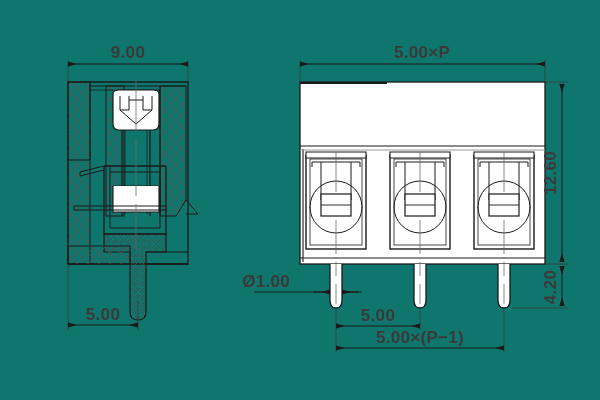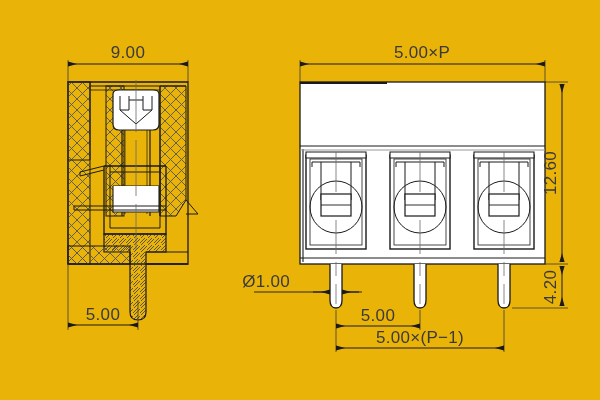--- a/index.html
+++ b/index.html
@@ -10,21 +10,22 @@
   body {
     width: 600px;
     height: 400px;
     font-family: "Liberation Sans", sans-serif;
     overflow: hidden;
   }
   #drawing-root {
     position: relative;
     width: 600px;
     height: 400px;
-    background: #eab308;
+    background: #0f766e;
+    font-weight: bold;
   }
   svg.cad {
     position: absolute;
     left: 0;
     top: 0;
     width: 600px;
     height: 400px;
     display: block;
   }
   .dimtext {

